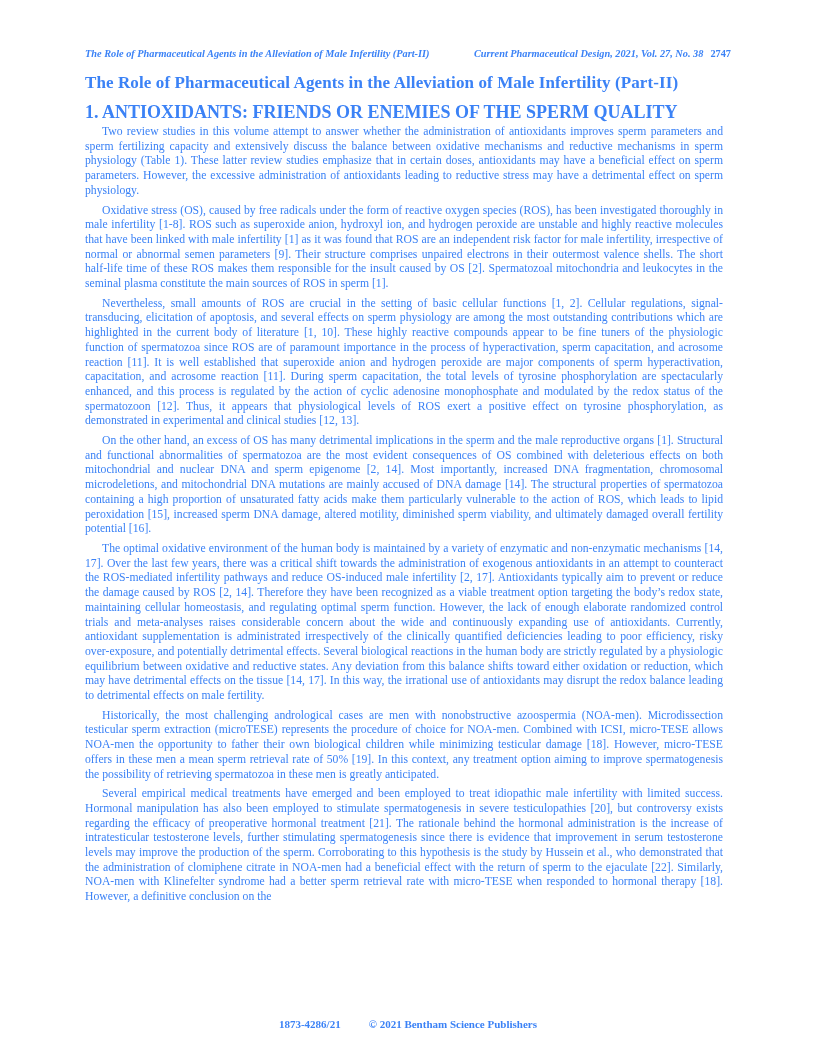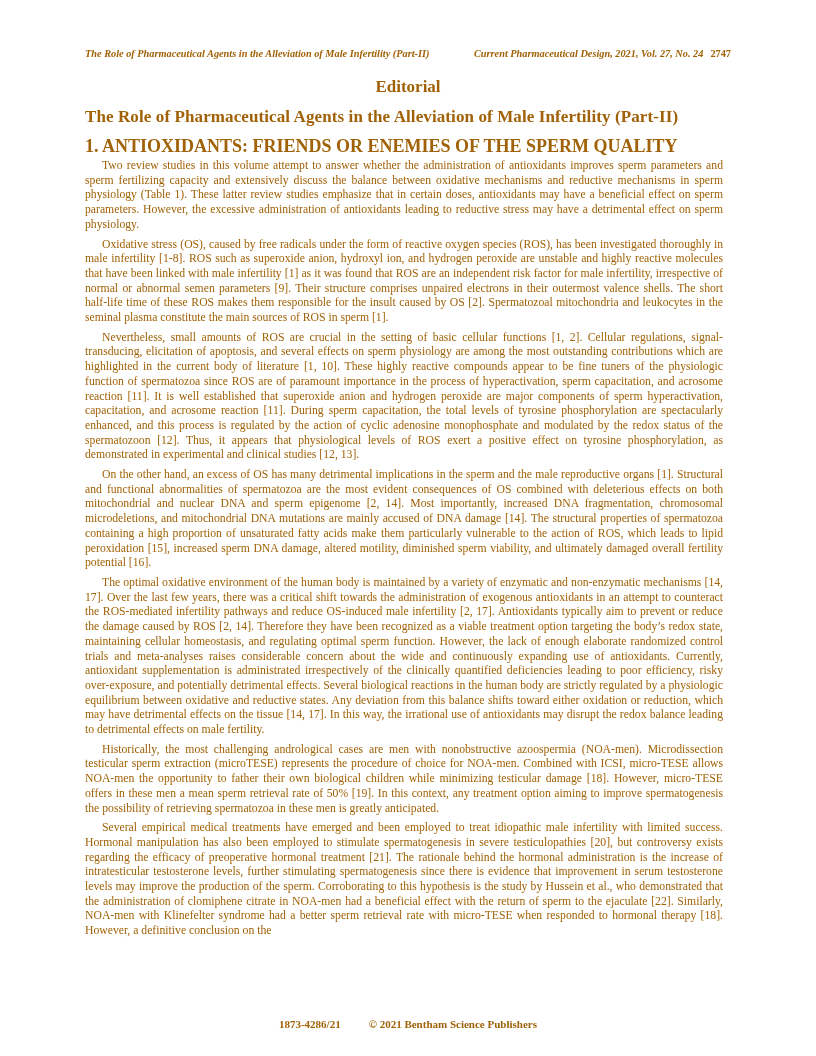--- a/index.html
+++ b/index.html
@@ -7,21 +7,21 @@
     padding: 0;
     background: #ffffff;
   }
   .page {
     position: relative;
     width: 816px;
     height: 1056px;
     box-sizing: border-box;
     padding: 48px 85px 0 85px;
     background: #ffffff;
-    color: #a16207;
+    color: #3b82f6;
     font-family: "Liberation Serif", "DejaVu Serif", serif;
     overflow: hidden;
   }
   .running-header {
     display: flex;
     justify-content: space-between;
     align-items: baseline;
     font-size: 10.3px;
     font-weight: bold;
     margin-bottom: 14px;
@@ -79,24 +79,23 @@
     margin-right: 28px;
   }
 </style>
 </head>
 <body>
 
 <div class="page">
 
   <header class="running-header">
     <span class="rh-left">The Role of Pharmaceutical Agents in the Alleviation of Male Infertility (Part-II)</span>
-    <span class="rh-right"><span class="rh-journal">Current Pharmaceutical Design, 2021, Vol. 27, No. 24</span><span class="rh-page">2747</span></span>
+    <span class="rh-right"><span class="rh-journal">Current Pharmaceutical Design, 2021, Vol. 27, No. 38</span><span class="rh-page">2747</span></span>
   </header>
 
-  <div class="editorial-label">Editorial</div>
 
   <h1 class="article-title">The Role of Pharmaceutical Agents in the Alleviation of Male Infertility (Part-II)</h1>
 
   <section>
     <h2 class="section-heading">1. ANTIOXIDANTS: FRIENDS OR ENEMIES OF THE SPERM QUALITY</h2>
     <p class="body-paragraph">Two review studies in this volume attempt to answer whether the administration of antioxidants improves sperm parameters and sperm fertilizing capacity and extensively discuss the balance between oxidative mechanisms and reductive mechanisms in sperm physiology (Table 1). These latter review studies emphasize that in certain doses, antioxidants may have a beneficial effect on sperm parameters. However, the excessive administration of antioxidants leading to reductive stress may have a detrimental effect on sperm physiology.</p>
     <p class="body-paragraph">Oxidative stress (OS), caused by free radicals under the form of reactive oxygen species (ROS), has been investigated thoroughly in male infertility [1-8]. ROS such as superoxide anion, hydroxyl ion, and hydrogen peroxide are unstable and highly reactive molecules that have been linked with male infertility [1] as it was found that ROS are an independent risk factor for male infertility, irrespective of normal or abnormal semen parameters [9]. Their structure comprises unpaired electrons in their outermost valence shells. The short half-life time of these ROS makes them responsible for the insult caused by OS [2]. Spermatozoal mitochondria and leukocytes in the seminal plasma constitute the main sources of ROS in sperm [1].</p>
     <p class="body-paragraph">Nevertheless, small amounts of ROS are crucial in the setting of basic cellular functions [1, 2]. Cellular regulations, signal-transducing, elicitation of apoptosis, and several effects on sperm physiology are among the most outstanding contributions which are highlighted in the current body of literature [1, 10]. These highly reactive compounds appear to be fine tuners of the physiologic function of spermatozoa since ROS are of paramount importance in the process of hyperactivation, sperm capacitation, and acrosome reaction [11]. It is well established that superoxide anion and hydrogen peroxide are major components of sperm hyperactivation, capacitation, and acrosome reaction [11]. During sperm capacitation, the total levels of tyrosine phosphorylation are spectacularly enhanced, and this process is regulated by the action of cyclic adenosine monophosphate and modulated by the redox status of the spermatozoon [12]. Thus, it appears that physiological levels of ROS exert a positive effect on tyrosine phosphorylation, as demonstrated in experimental and clinical studies [12, 13].</p>
     <p class="body-paragraph">On the other hand, an excess of OS has many detrimental implications in the sperm and the male reproductive organs [1]. Structural and functional abnormalities of spermatozoa are the most evident consequences of OS combined with deleterious effects on both mitochondrial and nuclear DNA and sperm epigenome [2, 14]. Most importantly, increased DNA fragmentation, chromosomal microdeletions, and mitochondrial DNA mutations are mainly accused of DNA damage [14]. The structural properties of spermatozoa containing a high proportion of unsaturated fatty acids make them particularly vulnerable to the action of ROS, which leads to lipid peroxidation [15], increased sperm DNA damage, altered motility, diminished sperm viability, and ultimately damaged overall fertility potential [16].</p>
     <p class="body-paragraph">The optimal oxidative environment of the human body is maintained by a variety of enzymatic and non-enzymatic mechanisms [14, 17]. Over the last few years, there was a critical shift towards the administration of exogenous antioxidants in an attempt to counteract the ROS-mediated infertility pathways and reduce OS-induced male infertility [2, 17]. Antioxidants typically aim to prevent or reduce the damage caused by ROS [2, 14]. Therefore they have been recognized as a viable treatment option targeting the body’s redox state, maintaining cellular homeostasis, and regulating optimal sperm function. However, the lack of enough elaborate randomized control trials and meta-analyses raises considerable concern about the wide and continuously expanding use of antioxidants. Currently, antioxidant supplementation is administrated irrespectively of the clinically quantified deficiencies leading to poor efficiency, risky over-exposure, and potentially detrimental effects. Several biological reactions in the human body are strictly regulated by a physiologic equilibrium between oxidative and reductive states. Any deviation from this balance shifts toward either oxidation or reduction, which may have detrimental effects on the tissue [14, 17]. In this way, the irrational use of antioxidants may disrupt the redox balance leading to detrimental effects on male fertility.</p>

